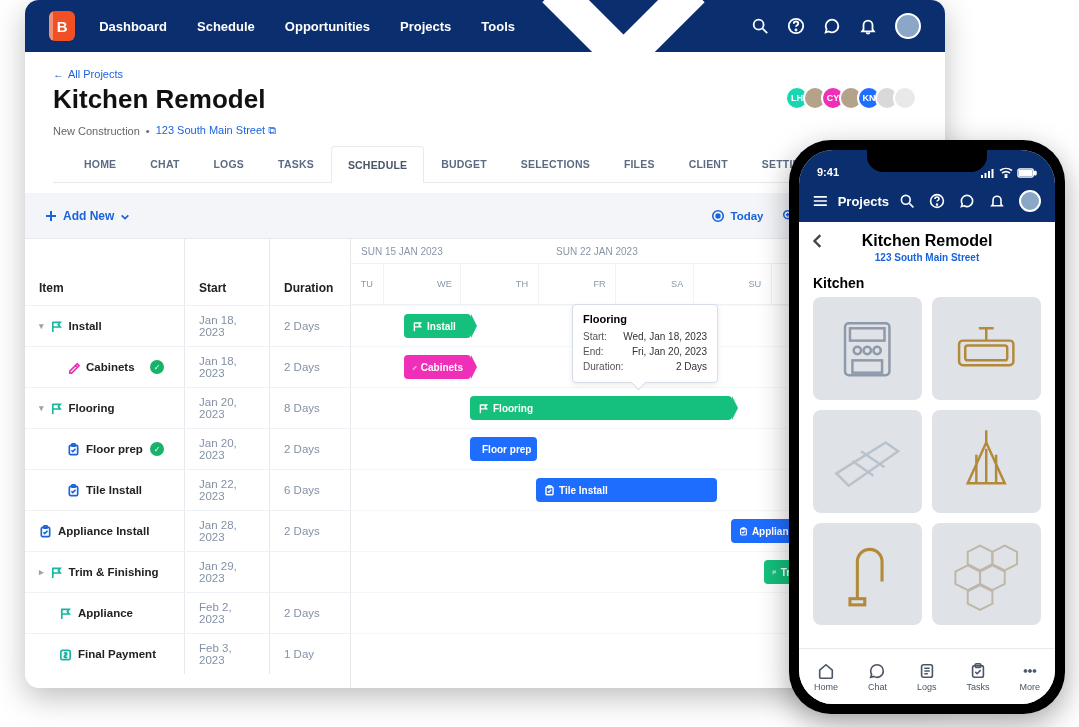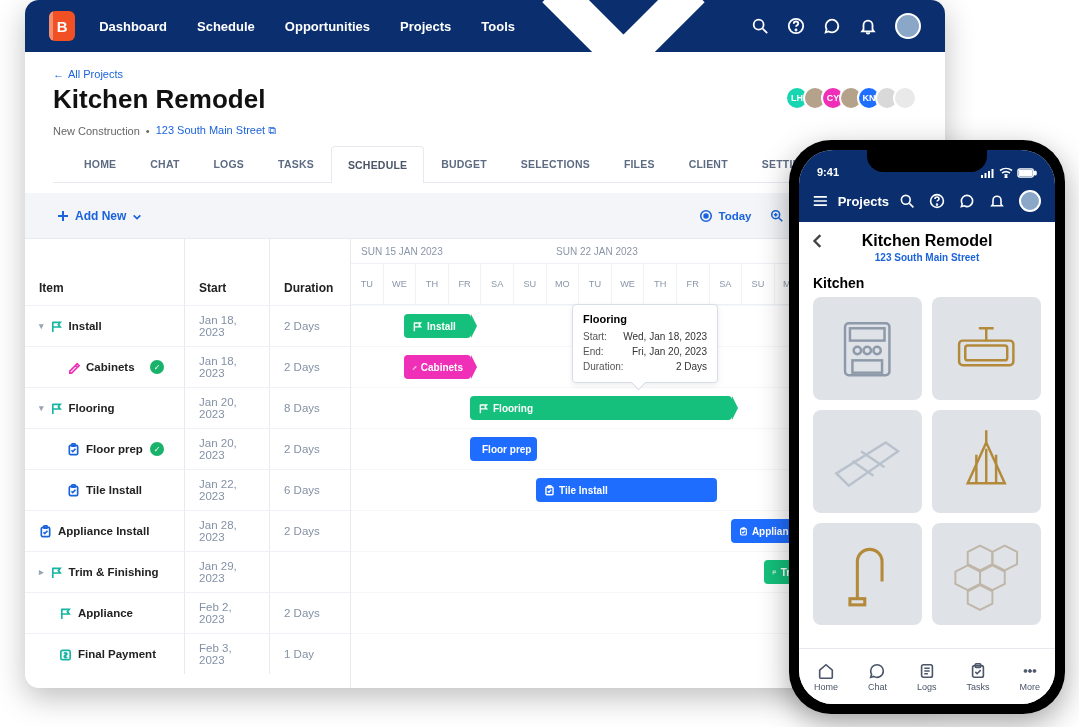--- a/index.html
+++ b/index.html
@@ -23,21 +23,21 @@
   .proj-sub { font-size:11px; color:#666; margin-top:9px; display:flex; align-items:center; gap:6px;}
   .proj-sub a { color:#1b63db; text-decoration:none; }
   .avatars-right { position:absolute; right:28px; top:34px; display:flex; }
   .av { width:24px;height:24px;border-radius:50%; color:#fff; font-size:9px; font-weight:700; display:flex; align-items:center; justify-content:center; margin-left:-6px; border:2px solid #fff;}
   .av.teal{background:#18d6b2;} .av.pink{background:#ef2fb7;} .av.blue{background:#1e6fff;} .av.photo{background:#b5a28a;} .av.g2{background:#d9d9d9;} .av.g3{background:#e9e9e9;}
 
   .tabs-bar { display:flex; gap:0; border-bottom:1px solid #e6e9ee; padding:0 14px 0 14px; margin-top:8px;}
   .tab { padding:12px 16px 12px; font-size:10.5px; font-weight:600; color:#5d6b82; letter-spacing:.2px; cursor:pointer; border:1px solid transparent; border-bottom:none; }
   .tab.active { border-color:#e6e9ee; background:#fff; color:#4a5568; border-radius:4px 4px 0 0; position:relative; top:1px;}
 
-  .toolbar { background:#f3f5f8; height:46px; display:flex; align-items:center; padding:0 32px; border-bottom:1px solid #e6e9ee;}
+  .toolbar { background:#f3f5f8; height:46px; display:flex; align-items:center; padding:0 20px; border-bottom:1px solid #e6e9ee;}
   .add-new { color:#1b63db; font-size:12px; font-weight:600; display:flex; align-items:center; gap:6px; cursor:pointer;}
   .toolbar-right { margin-left:auto; display:flex; gap:18px; align-items:center;}
   .tool-link { color:#1b63db; font-size:11.5px; font-weight:600; display:flex; align-items:center; gap:5px; cursor:pointer;}
 
   
   .gantt { display:flex; height:calc(100% - 52px - 96px - 46px - 35px);  }
   .left-cols { border-right:1px solid #e6e9ee; }
   .hrow { display:grid; grid-template-columns:160px 85px 80px; height:66px; }
   .hcell { padding:30px 14px 10px; font-size:12px; font-weight:700; color:#222; border-right:1px solid #e6e9ee; display:flex; align-items:flex-end;}
   .row { display:grid; grid-template-columns:160px 85px 80px; height:41px; border-top:1px solid #eef1f5;}
@@ -45,21 +45,21 @@
   .cell.start, .cell.dur { color:#8391a5; font-weight:500;}
   .item-name { display:flex; align-items:center; gap:6px; font-weight:700; color:#222;}
   .item-name.indent2 { padding-left:28px; }
   .item-name.nochev { padding-left:20px;}
   .chev { color:#9aa5b4; font-size:9px; }
   .check { width:14px;height:14px; border-radius:50%; background:#18b26a; display:inline-flex; align-items:center; justify-content:center; color:#fff; font-size:8px; margin-left:auto; margin-right:6px;}
 
   .right-chart { flex:1; overflow:hidden; position:relative; background:#fff;}
   .date-hdr { height:25px; display:grid; grid-template-columns: 195px 1fr; font-size:10px; color:#8a96a8; border-bottom:1px solid #eef1f5;}
   .date-hdr div{ display:flex; align-items:center; padding-left:10px;}
-  .week-days { display:grid; grid-template-columns: repeat(14, 32.6px) 30px; height:41px; border-bottom:1px solid #eef1f5;}
+  .week-days { display:grid; grid-template-columns: repeat(14, 32.6px) 30px; height:41px; border-bottom:1px solid #eef1f5;gap:45px;}
   .wd { font-size:9.2px; color:#8a96a8; display:flex; align-items:center; justify-content:center; border-right:1px solid #f0f2f6;}
   .chart-body { position:relative; }
   .chart-row { height:41px; border-top:1px solid #f6f7fa; position:relative;}
   .bar { position:absolute; top:8px; height:24px; border-radius:4px; color:#fff; font-size:10px; font-weight:600; display:flex; align-items:center; gap:4px; padding:0 8px; white-space:nowrap;}
   .bar.flagbar::before { content:""; position:absolute; right:-6px; top:0; border-top:12px solid transparent; border-bottom:12px solid transparent; }
   .green { background:#14c07b; } .green.flagbar::before{ border-left:6px solid #14c07b;}
   .pink  { background:#ef2fb7; } .pink.flagbar::before{ border-left:6px solid #ef2fb7;}
   .blue  { background:#1f6dff; }
   .bar svg{ width:11px;height:11px;}
 

